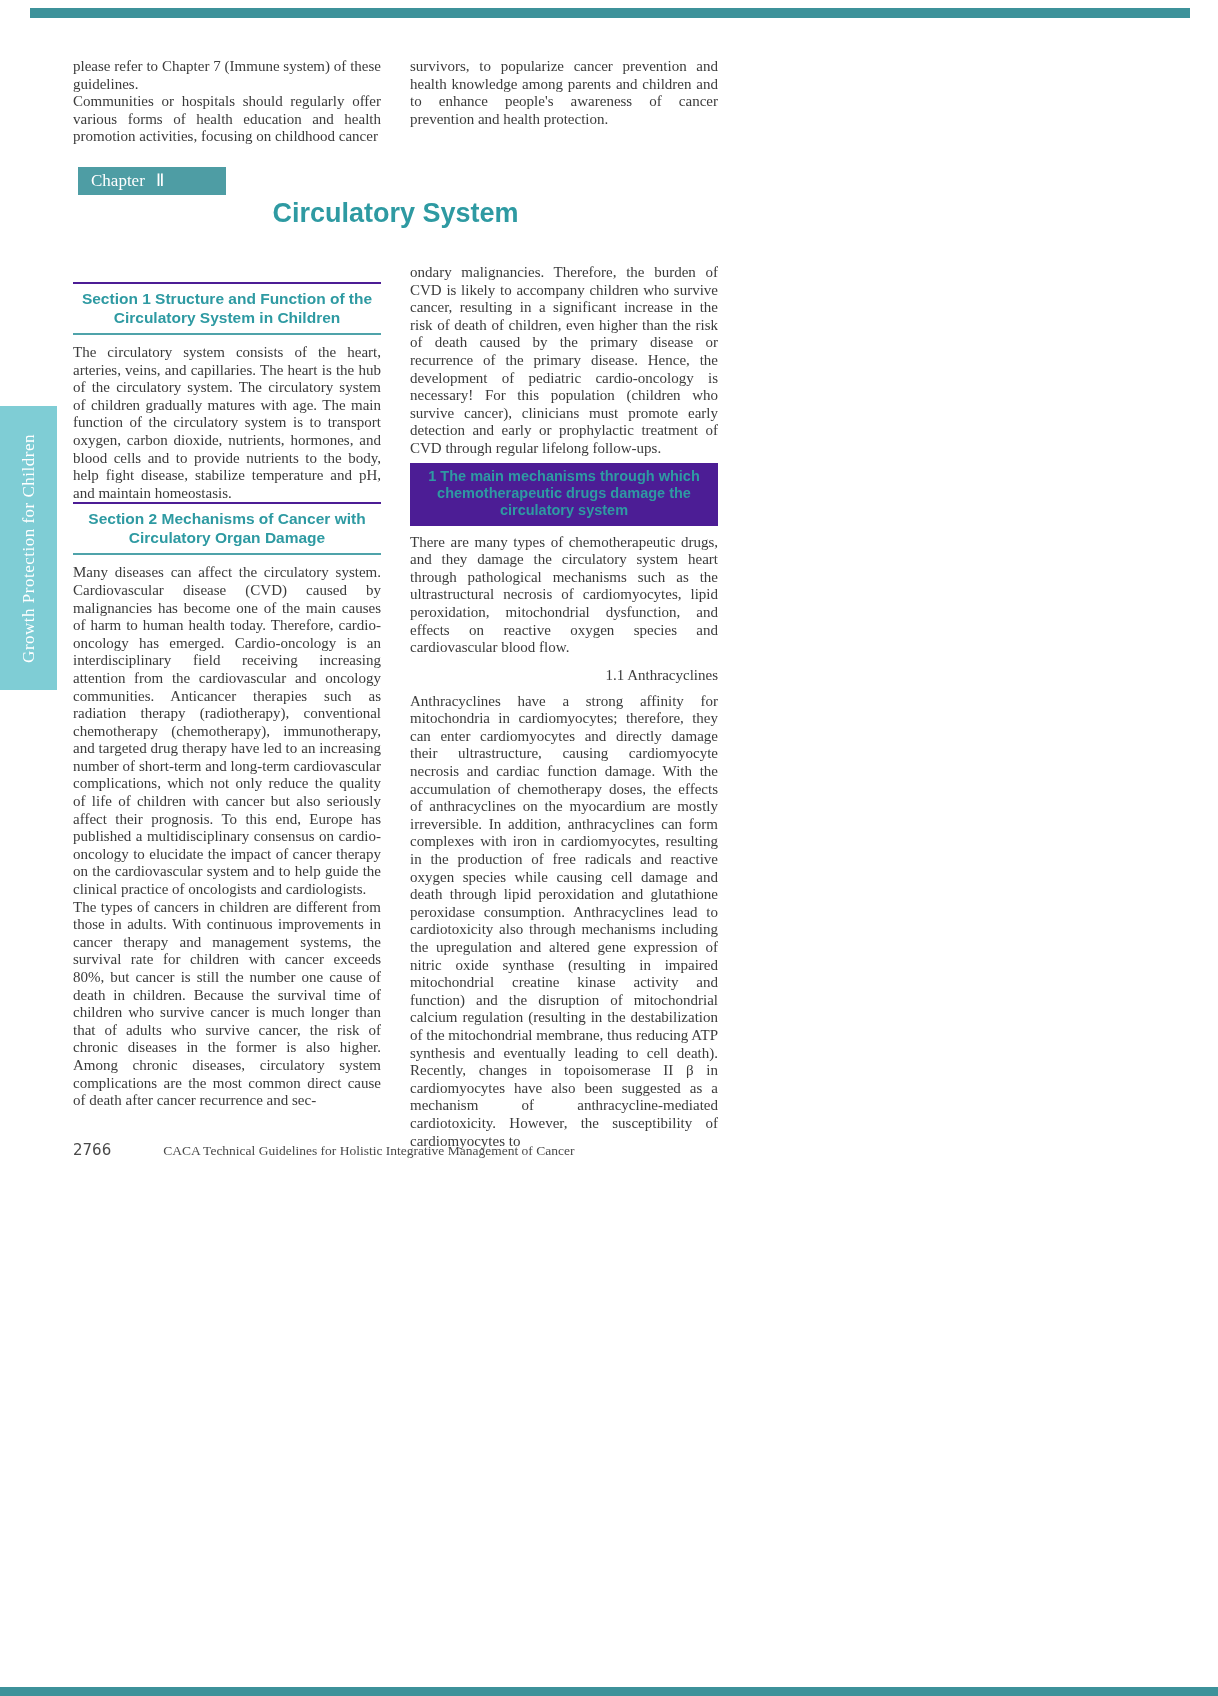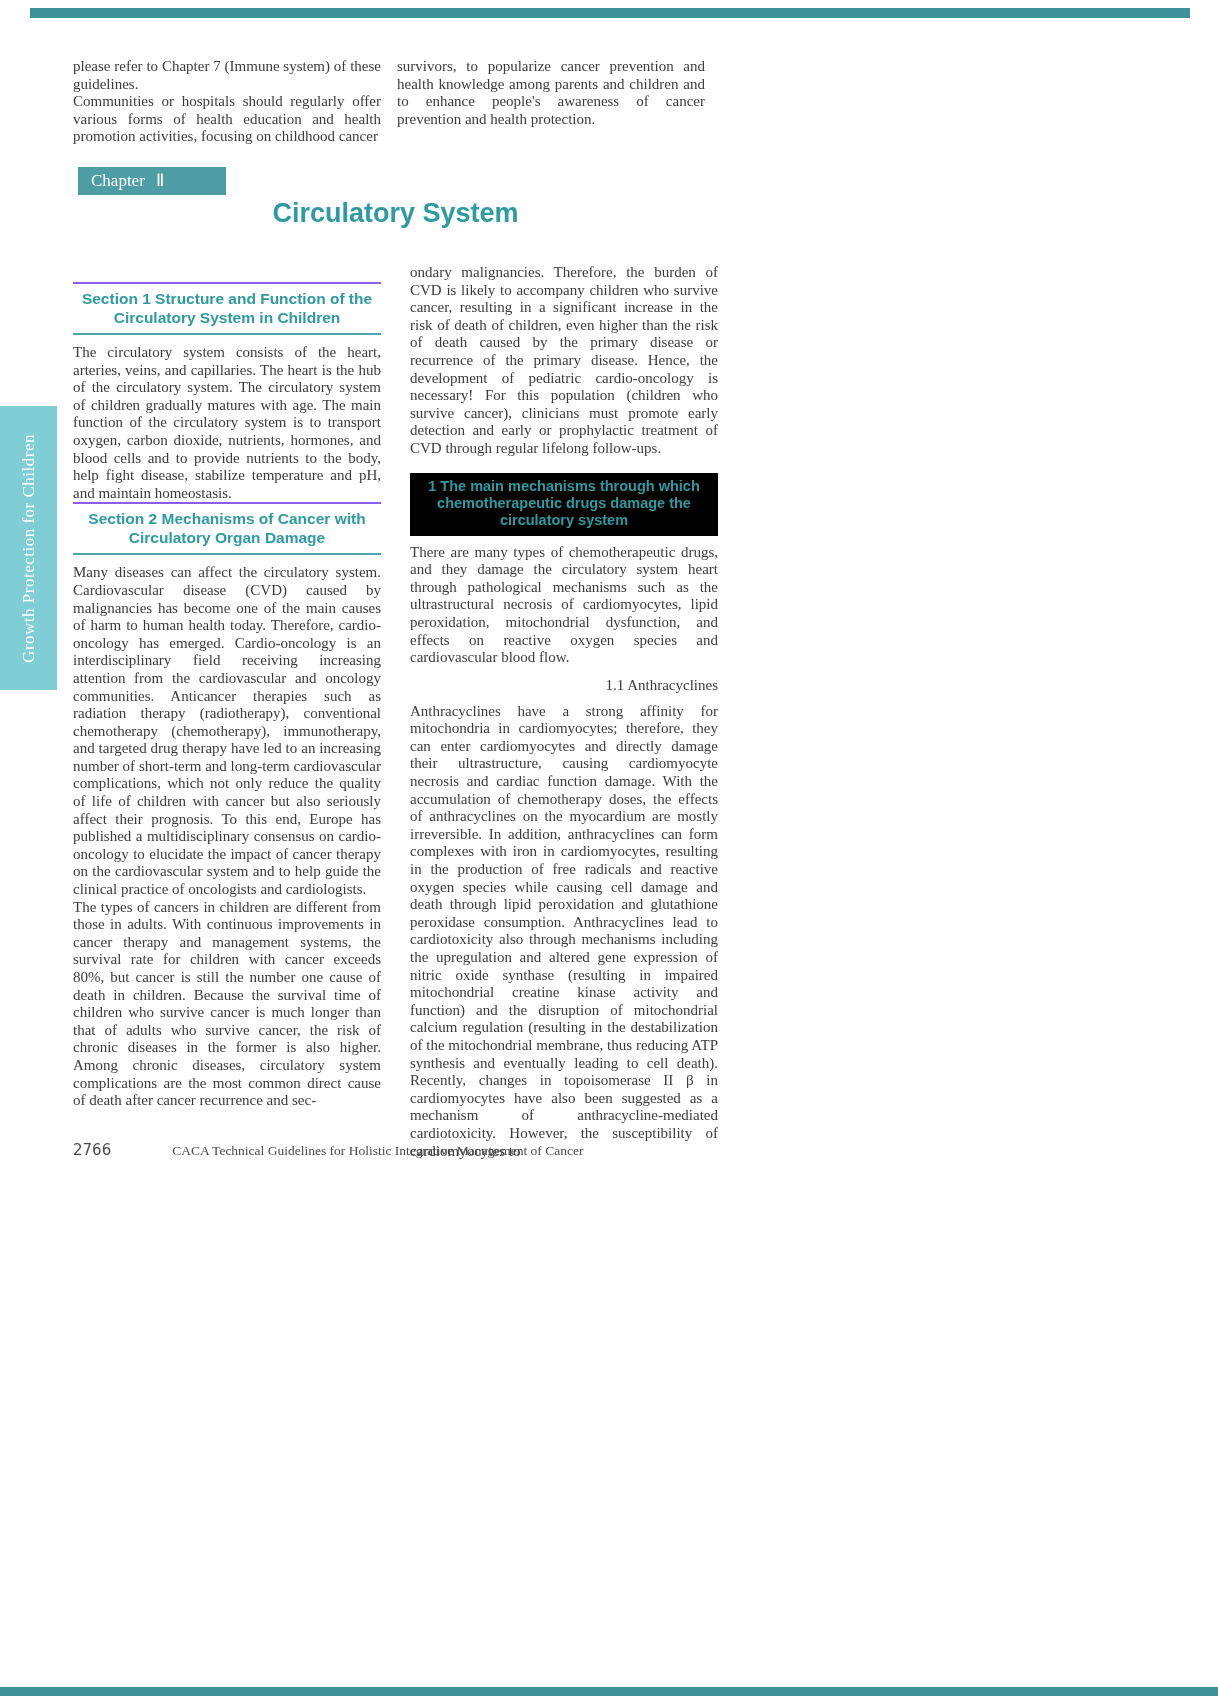--- a/index.html
+++ b/index.html
@@ -52,21 +52,21 @@
     font-size: 15px;
     line-height: 17.6px;
     color: #3b3b3b;
     text-align: justify;
   }
   .intro-row {
     position: absolute;
     top: 58px; left: 0;
     width: 645px;
     display: flex;
-    gap: 16px;
+    gap: 29px;
   }
   .col { width: 308px; }
   .chapter-box {
     position: absolute;
     top: 167px; left: 5px;
     width: 148px; height: 28px;
     background: #4e9da4;
     color: #ffffff;
     font-family: "Liberation Serif", serif;
     font-size: 17px;
@@ -87,58 +87,58 @@
   }
   .main-row {
     position: absolute;
     top: 264px; left: 0;
     width: 645px;
     display: flex;
     gap: 29px;
   }
   .main-row .col-left { padding-top: 18px; }
   .section-heading {
-    border-top: 2px solid #8b5cf6;
+    border-top: 2px solid #4c1d95;
     border-bottom: 2px solid #4fa3aa;
     padding: 5px 2px 6px 2px;
     margin-bottom: 9px;
     text-align: center;
     font-family: "Liberation Sans", sans-serif;
     font-weight: 700;
     font-size: 15.5px;
     line-height: 19px;
     color: #2e9aa2;
   }
   .section-heading.second { }
   .para { margin-bottom: 0; }
   .para + .para { margin-top: 0; }
   .subsection-box {
-    background: #000000;
+    background: #4c1d95;
     padding: 5px 8px 7px 8px;
-    margin: 15px 0 8px 0;
+    margin: 5px 0 8px 0;
     text-align: center;
     font-family: "Liberation Sans", sans-serif;
     font-weight: 700;
     font-size: 14.5px;
     line-height: 17px;
     color: #2e9aa2;
   }
   .subsub-heading {
     font-family: "Liberation Serif", serif;
     font-size: 15px;
     color: #3b3b3b;
     margin: 10px 0 9px 0;
     text-align: right;
   }
   .footer {
     position: absolute;
     top: 1141px; left: 73px;
     display: flex;
     align-items: baseline;
-    gap: 18px;
+    gap: 9px;
   }
   .footer .page-num {
     font-family: "DejaVu Sans", sans-serif;
     font-size: 15px;
     color: #4a4a4a;
   }
   .footer .footer-text {
     font-family: "Liberation Serif", serif;
     font-size: 13.5px;
     color: #4a4a4a;

